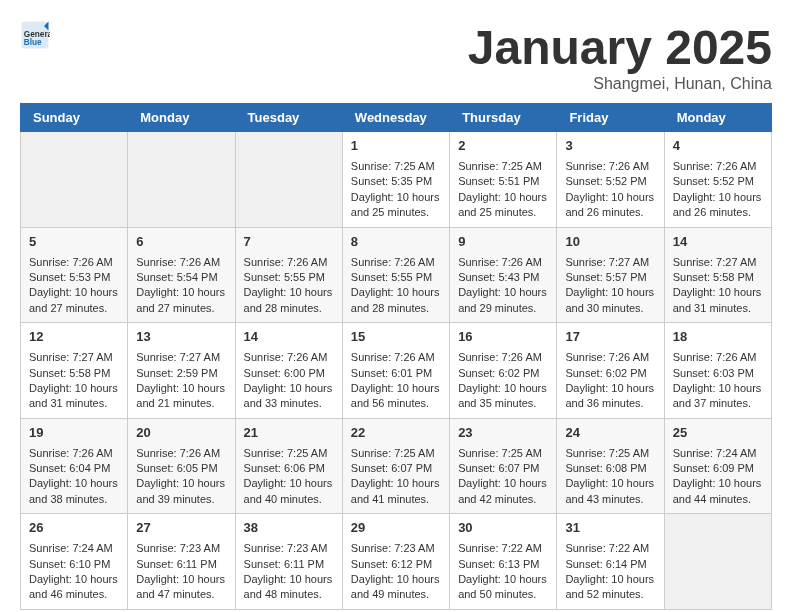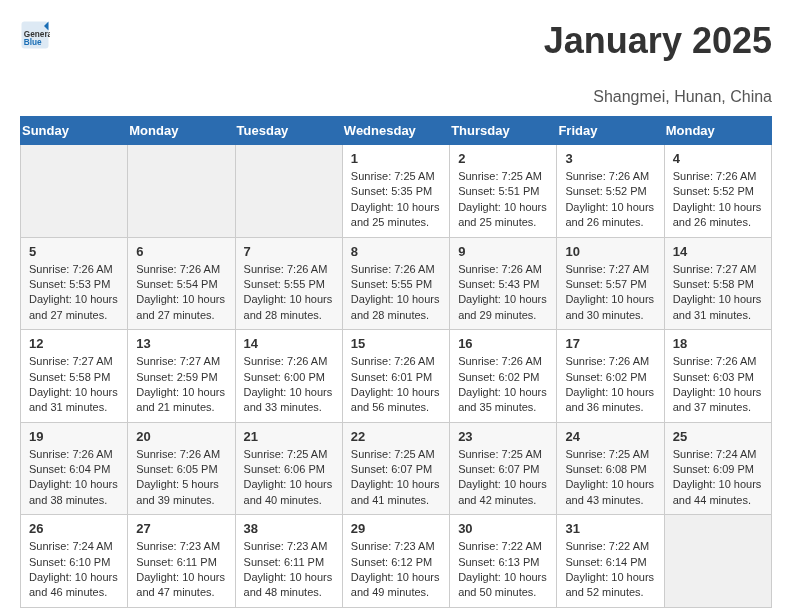--- a/index.html
+++ b/index.html
@@ -22,39 +22,38 @@
       gap: 4px;
     }
     .logo-icon {
       width: 30px;
       height: 30px;
     }
     .title-block {
       text-align: right;
     }
     .month-title {
-      font-size: 36px;
+      font-size: 48px;
       font-weight: bold;
       color: #333;
     }
     .location-title {
       font-size: 16px;
       color: #555;
-      margin-top: 26px;
     }
     .calendar {
       width: 100%;
       border-collapse: collapse;
       border: 1px solid #ccc;
     }
     .calendar th {
       background-color: #2b6cb0;
       color: #fff;
       text-align: left;
-      padding: 6px 1px;
+      padding: 6px 12px;
       font-size: 13px;
       border: 1px solid #2b6cb0;
     }
     .calendar td {
       vertical-align: top;
       padding: 6px 8px;
       border: 1px solid #ccc;
       font-size: 11px;
       color: #333;
       width: 107px;
@@ -65,20 +64,21 @@
       background-color: #f7f7f7;
     }
     .day-number {
       font-weight: bold;
       font-size: 13px;
       margin-bottom: 3px;
       display: block;
     }
     .day-info {
       line-height: 1.4;
+      margin-top: 6px;
     }
     .empty-cell {
       background: #f0f0f0 !important;
     }
   </style>
 </head>
 <body>
 
 <div class="header">
   <div class="logo">
@@ -268,21 +268,21 @@
             <div>Sunrise: 7:26 AM</div>
             <div>Sunset: 6:04 PM</div>
             <div>Daylight: 10 hours and 38 minutes.</div>
           </div>
         </td>
         <td>
           <span class="day-number">20</span>
           <div class="day-info">
             <div>Sunrise: 7:26 AM</div>
             <div>Sunset: 6:05 PM</div>
-            <div>Daylight: 5 hours and 39 minutes.</div>
+            <div>Daylight: 10 hours and 39 minutes.</div>
           </div>
         </td>
         <td>
           <span class="day-number">21</span>
           <div class="day-info">
             <div>Sunrise: 7:25 AM</div>
             <div>Sunset: 6:06 PM</div>
             <div>Daylight: 10 hours and 40 minutes.</div>
           </div>
         </td>

